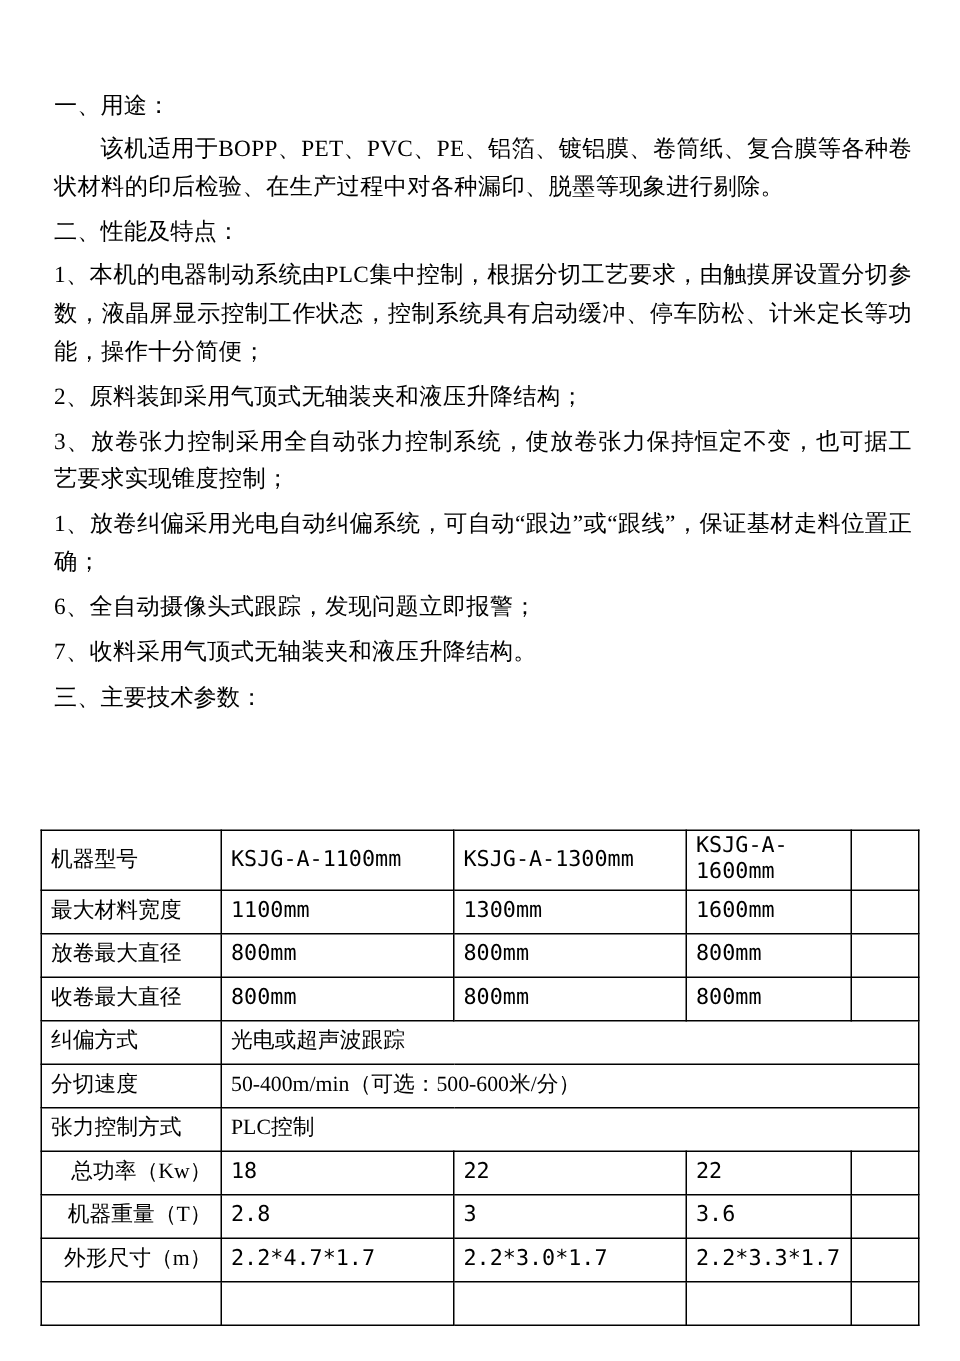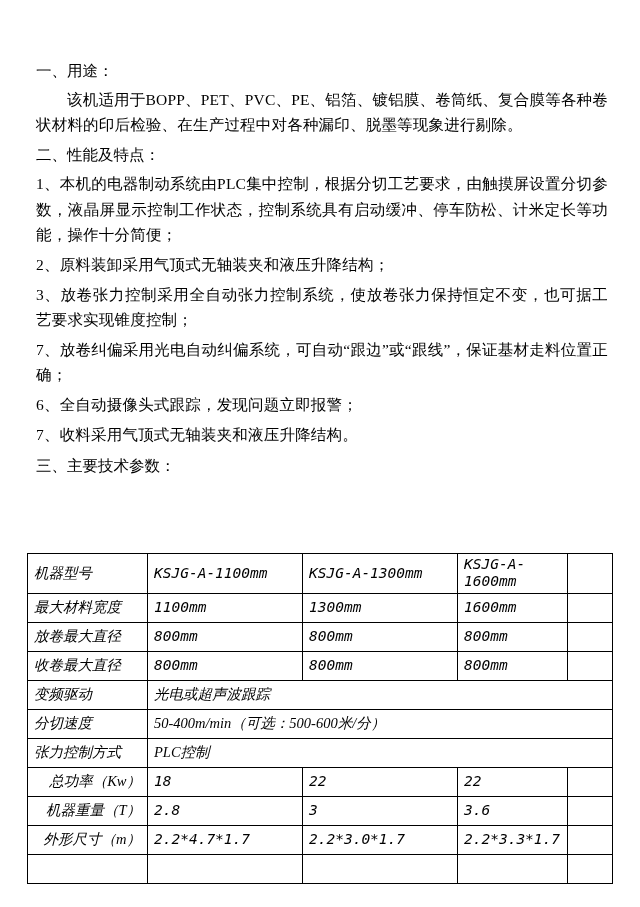--- a/index.html
+++ b/index.html
@@ -51,21 +51,20 @@
   .spec-table-wrap {
     position: absolute;
     left: 27px;
     top: 553px;
     width: 585px;
   }
   table.spec {
     border-collapse: collapse;
     width: 585px;
     table-layout: fixed;
-    font-style: italic;
   }
   table.spec td {
     border: 1px solid #000000;
     height: 29px;
     padding: 2px 6px;
     font-size: 14.5px;
     vertical-align: middle;
     line-height: 1.2;
     box-sizing: border-box;
   }
@@ -96,21 +95,21 @@
 
 <div class="page">
 
   <div class="content">
     <p class="heading">一、用途：</p>
     <p class="para indent2">该机适用于BOPP、PET、PVC、PE、铝箔、镀铝膜、卷筒纸、复合膜等各种卷状材料的印后检验、在生产过程中对各种漏印、脱墨等现象进行剔除。</p>
     <p class="heading">二、性能及特点：</p>
     <p class="para">1、本机的电器制动系统由PLC集中控制，根据分切工艺要求，由触摸屏设置分切参数，液晶屏显示控制工作状态，控制系统具有启动缓冲、停车防松、计米定长等功能，操作十分简便；</p>
     <p class="para">2、原料装卸采用气顶式无轴装夹和液压升降结构；</p>
     <p class="para">3、放卷张力控制采用全自动张力控制系统，使放卷张力保持恒定不变，也可据工艺要求实现锥度控制；</p>
-    <p class="para">7、放卷纠偏采用光电自动纠偏系统，可自动“跟边”或“跟线”，保证基材走料位置正确；</p>
+    <p class="para">1、放卷纠偏采用光电自动纠偏系统，可自动“跟边”或“跟线”，保证基材走料位置正确；</p>
     <p class="para">6、全自动摄像头式跟踪，发现问题立即报警；</p>
     <p class="para">7、收料采用气顶式无轴装夹和液压升降结构。</p>
     <p class="heading">三、主要技术参数：</p>
   </div>
 
   <div class="spec-table-wrap">
     <table class="spec">
       <colgroup>
         <col class="col-a">
           <col class="col-b">
@@ -141,21 +140,21 @@
           <td class="blank"></td>
         </tr>
         <tr>
           <td class="label">收卷最大直径</td>
           <td class="val">800mm</td>
           <td class="val">800mm</td>
           <td class="val">800mm</td>
           <td class="blank"></td>
         </tr>
         <tr>
-          <td class="label">变频驱动</td>
+          <td class="label">纠偏方式</td>
           <td class="val-mixed" colspan="4">光电或超声波跟踪</td>
         </tr>
         <tr>
           <td class="label">分切速度</td>
           <td class="val-mixed" colspan="4">50-400m/min（可选：500-600米/分）</td>
         </tr>
         <tr>
           <td class="label">张力控制方式</td>
           <td class="val-mixed" colspan="4">PLC控制</td>
         </tr>

